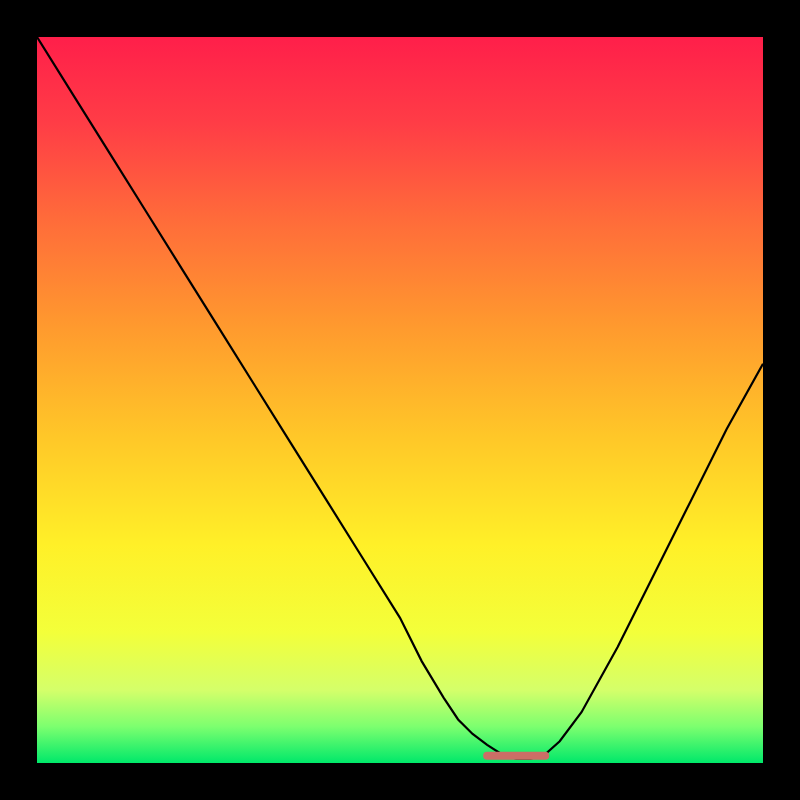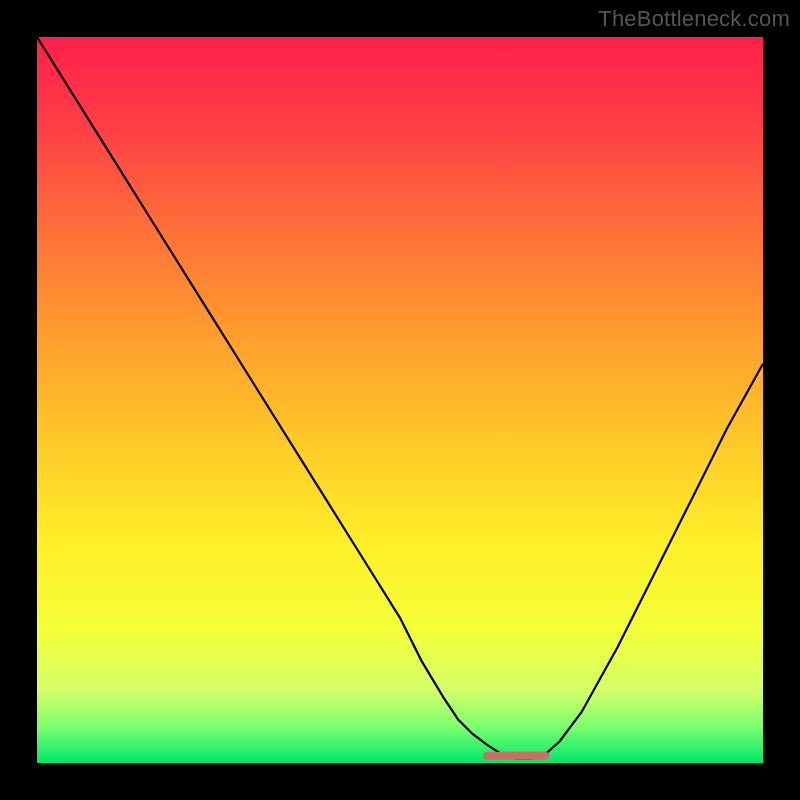--- a/index.html
+++ b/index.html
@@ -61,21 +61,20 @@
     width: 100%;
     height: 100%;
     z-index: 2;
   }
 </style>
 </head>
 <body>
 
 <div class="frame">
 
-  <div class="watermark">TheBottleneck.com</div>
 
   <div class="plot-area">
     <div class="gradient-bg"></div>
 
     <svg class="curve" viewBox="0 0 726 726" preserveAspectRatio="none">
       <path d="M0.00 0.00 L36.30 58.08 L72.60 116.16 L108.90 174.24 L145.20 232.32 L181.50 290.40 L217.80 348.48 L254.10 406.56 L290.40 464.64 L326.70 522.72 L363.00 580.80 L384.78 624.36 L406.56 660.66 L421.08 682.44 L435.60 696.96 L450.12 707.85 L464.64 717.29 L479.16 721.64 L493.68 721.64 L508.20 717.29 L522.72 704.22 L544.50 675.18 L580.80 609.84 L617.10 537.24 L653.40 464.64 L689.70 392.04 L726.00 326.70" fill="none" stroke="#000" stroke-width="2.2" vector-effect="non-scaling-stroke"></path>
       <path d="M450.12 718.74 L508.20 718.74" fill="none" stroke="#cc6e66" stroke-width="8" stroke-linecap="round" vector-effect="non-scaling-stroke"></path>
     </svg>
   </div>
 

